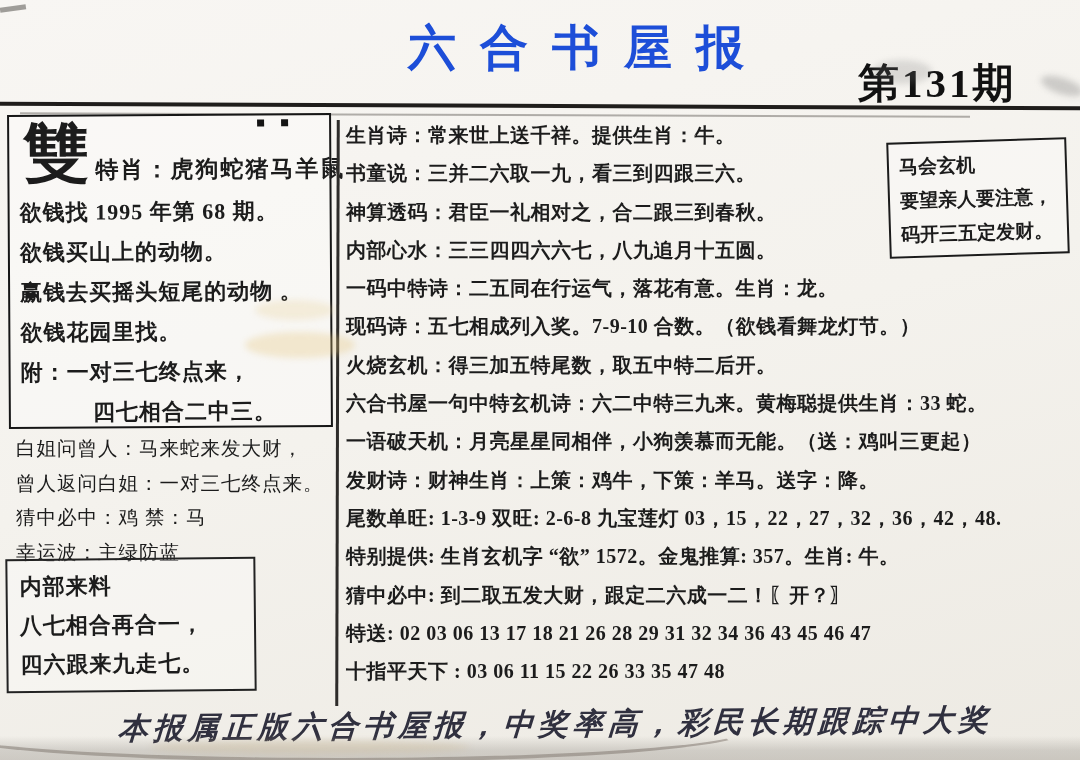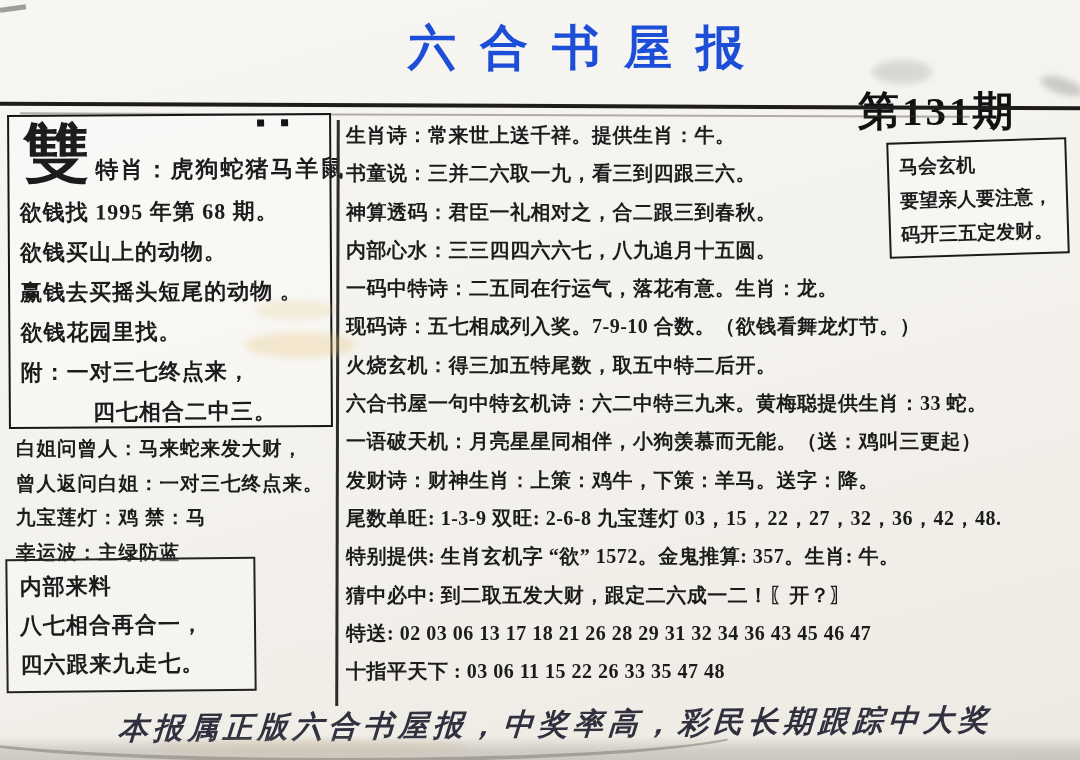--- a/index.html
+++ b/index.html
@@ -13,40 +13,40 @@
   .abs { position:absolute; }
 
   
   .masthead {
     left:408px; top:16px; width:420px;
     font-size:48px; font-weight:bold; letter-spacing:24px;
     color:#1d4ed8; white-space:nowrap;
   }
   .issue-no {
     left:858px; top:56px; font-size:41px; font-weight:bold;
-    letter-spacing:3px; color:#111; white-space:nowrap;margin-top:28px;
+    letter-spacing:3px; color:#111; white-space:nowrap;
   }
   .rule-main { left:0; top:104px; width:1080px; height:4px; background:#1f1d1b; transform:rotate(0.25deg); }
   .rule-sub  { left:20px; top:114px; width:950px; height:2px; background:rgba(70,65,60,.4); transform:rotate(0.2deg); }
 
   
   .special-box {
     left:8px; top:114px; width:324px; height:314px;
     border:2.5px solid #161616; transform:rotate(-0.35deg);
     background:rgba(255,255,255,.35);
   }
   .big-char { left:14px; top:2px; font-size:66px; font-weight:bold; line-height:70px; }
   .special-label { left:86px; top:38px; font-size:23px; font-weight:bold; letter-spacing:2px; white-space:nowrap; }
   .special-lines { left:10px; top:76px; width:310px; }
   .special-lines .ln { font-size:22px; font-weight:bold; line-height:40px; white-space:nowrap; letter-spacing:1px; }
   .special-lines .ln.indent { padding-left:72px; }
   .ink-dot { width:7px; height:7px; background:#141414; }
 
   .dialogue { left:16px; top:432px; width:330px; }
-  .dialogue .ln { font-size:19.5px; font-weight:bold; line-height:34.5px; white-space:nowrap; letter-spacing:1px; }
+  .dialogue .ln { font-size:19.5px; font-weight:normal; line-height:34.5px; white-space:nowrap; letter-spacing:1px; }
 
   .internal-box {
     left:6px; top:558px; width:250px; height:134px;
     border:2px solid #222; transform:rotate(-0.6deg);
     padding:6px 12px; background:rgba(255,255,255,.3);
   }
   .internal-box .ln { font-size:22px; font-weight:bold; line-height:39px; white-space:nowrap; letter-spacing:1px; }
 
   .v-divider { left:336px; top:120px; width:2.5px; height:586px; background:#2e2c2a; transform:rotate(0.15deg); }
 
@@ -111,21 +111,21 @@
     <div class="ln">赢钱去买摇头短尾的动物 。</div>
     <div class="ln">欲钱花园里找。</div>
     <div class="ln">附：一对三七终点来，</div>
     <div class="ln indent">四七相合二中三。</div>
   </div>
 </div>
 
 <div class="abs dialogue">
   <div class="ln">白姐问曾人：马来蛇来发大财，</div>
   <div class="ln">曾人返问白姐：一对三七终点来。</div>
-  <div class="ln">九宝莲灯：鸡  禁：马</div>
+  <div class="ln">猜中必中：鸡  禁：马</div>
   <div class="ln">幸运波：主绿防蓝</div>
 </div>
 
 <div class="abs internal-box">
   <div class="ln">内部来料</div>
   <div class="ln">八七相合再合一，</div>
   <div class="ln">四六跟来九走七。</div>
 </div>
 
 <div class="abs v-divider"></div>

